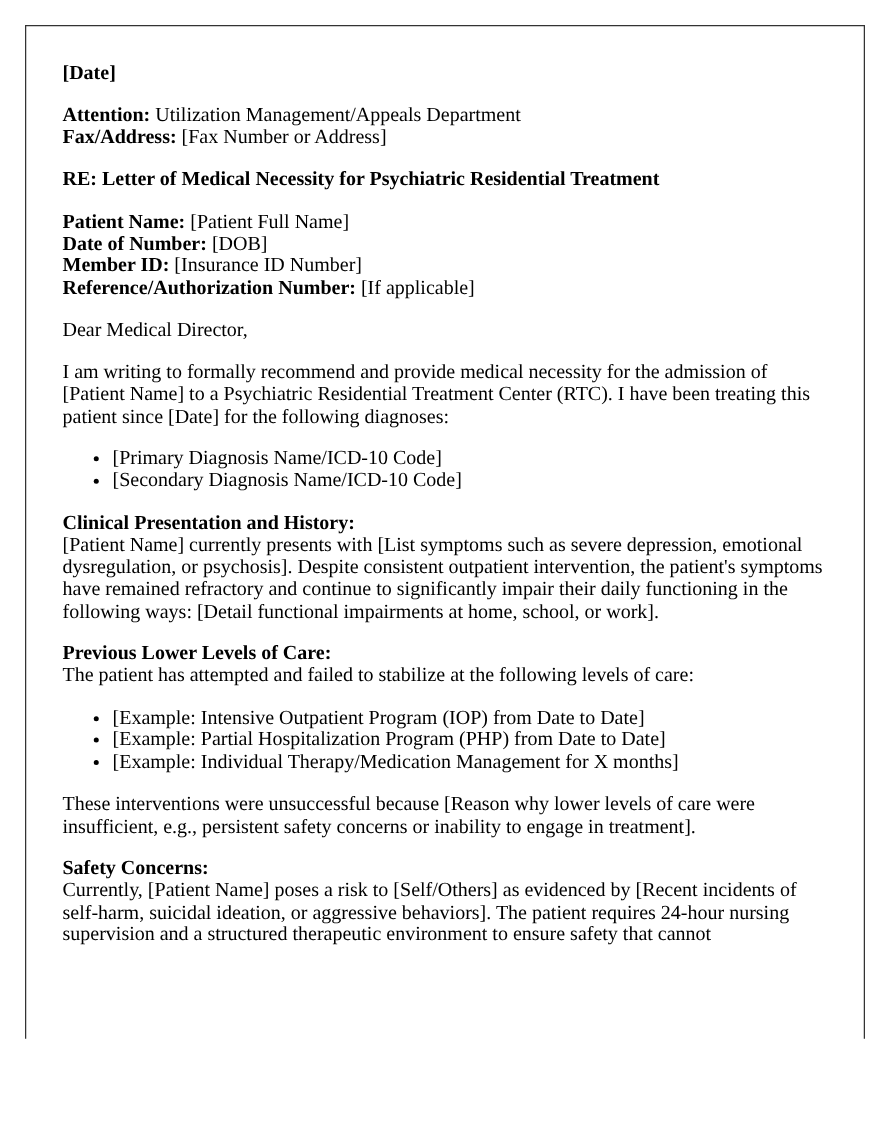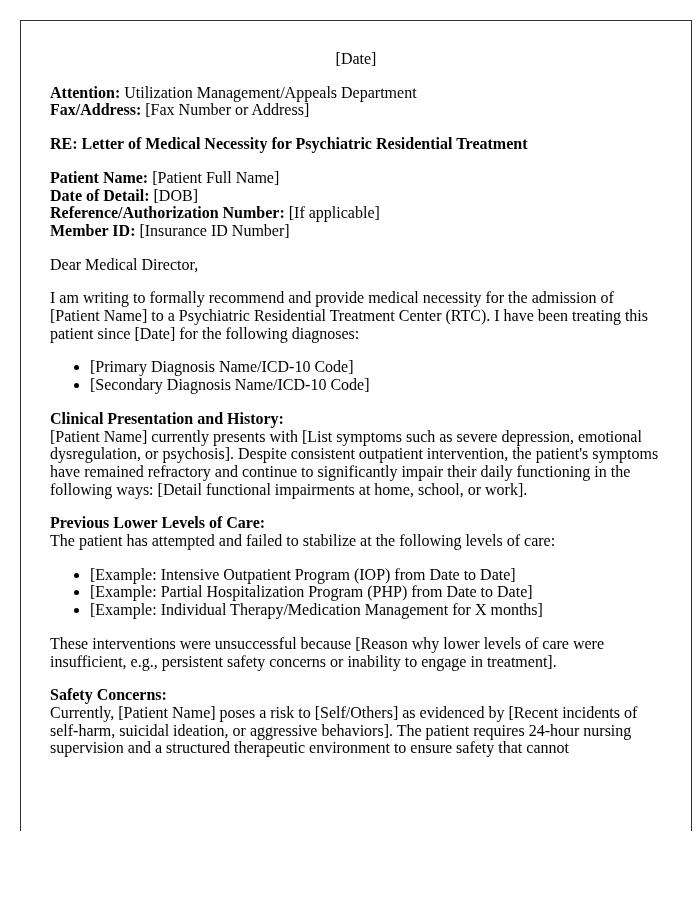--- a/index.html
+++ b/index.html
@@ -26,22 +26,21 @@
       border-bottom: none;
       padding: 29px 29px 30px 29px;
       overflow: hidden;
       background: #ffffff;
     }
     .page p {
       margin: 0 0 16px 0;
     }
     .page .date-line {
       margin-top: 0;
-      font-weight: normal;
-      text-align: center;
+      font-weight: bold;
     }
     .page .re-line {
       font-weight: bold;
     }
     .label {
       font-weight: bold;
     }
     .section-heading {
       font-weight: bold;
       display: block;
@@ -67,23 +66,23 @@
 
   <p>
     <span class="block-line"><span class="label">Attention:</span> <span>Utilization Management/Appeals Department</span></span>
     <span class="block-line"><span class="label">Fax/Address:</span> <span>[Fax Number or Address]</span></span>
   </p>
 
   <p class="re-line">RE: Letter of Medical Necessity for Psychiatric Residential Treatment</p>
 
   <p>
     <span class="block-line"><span class="label">Patient Name:</span> <span>[Patient Full Name]</span></span>
-    <span class="block-line"><span class="label">Date of Detail:</span> <span>[DOB]</span></span>
+    <span class="block-line"><span class="label">Date of Number:</span> <span>[DOB]</span></span>
+    <span class="block-line"><span class="label">Member ID:</span> <span>[Insurance ID Number]</span></span>
     <span class="block-line"><span class="label">Reference/Authorization Number:</span> <span>[If applicable]</span></span>
-    <span class="block-line"><span class="label">Member ID:</span> <span>[Insurance ID Number]</span></span>
   </p>
 
   <p>Dear Medical Director,</p>
 
   <p>I am writing to formally recommend and provide medical necessity for the admission of [Patient Name] to a Psychiatric Residential Treatment Center (RTC). I have been treating this patient since [Date] for the following diagnoses:</p>
 
   <ul>
     <li>[Primary Diagnosis Name/ICD-10 Code]</li>
     <li>[Secondary Diagnosis Name/ICD-10 Code]</li>
   </ul>

